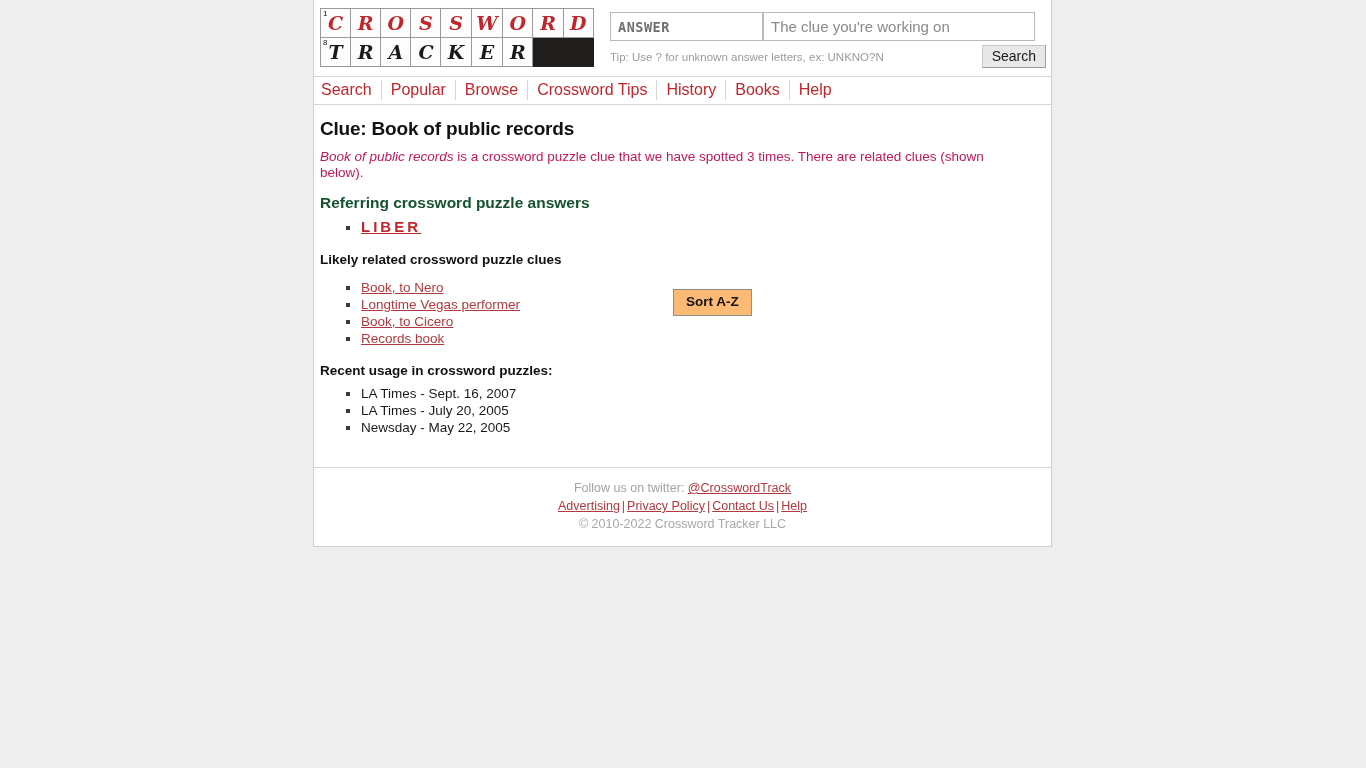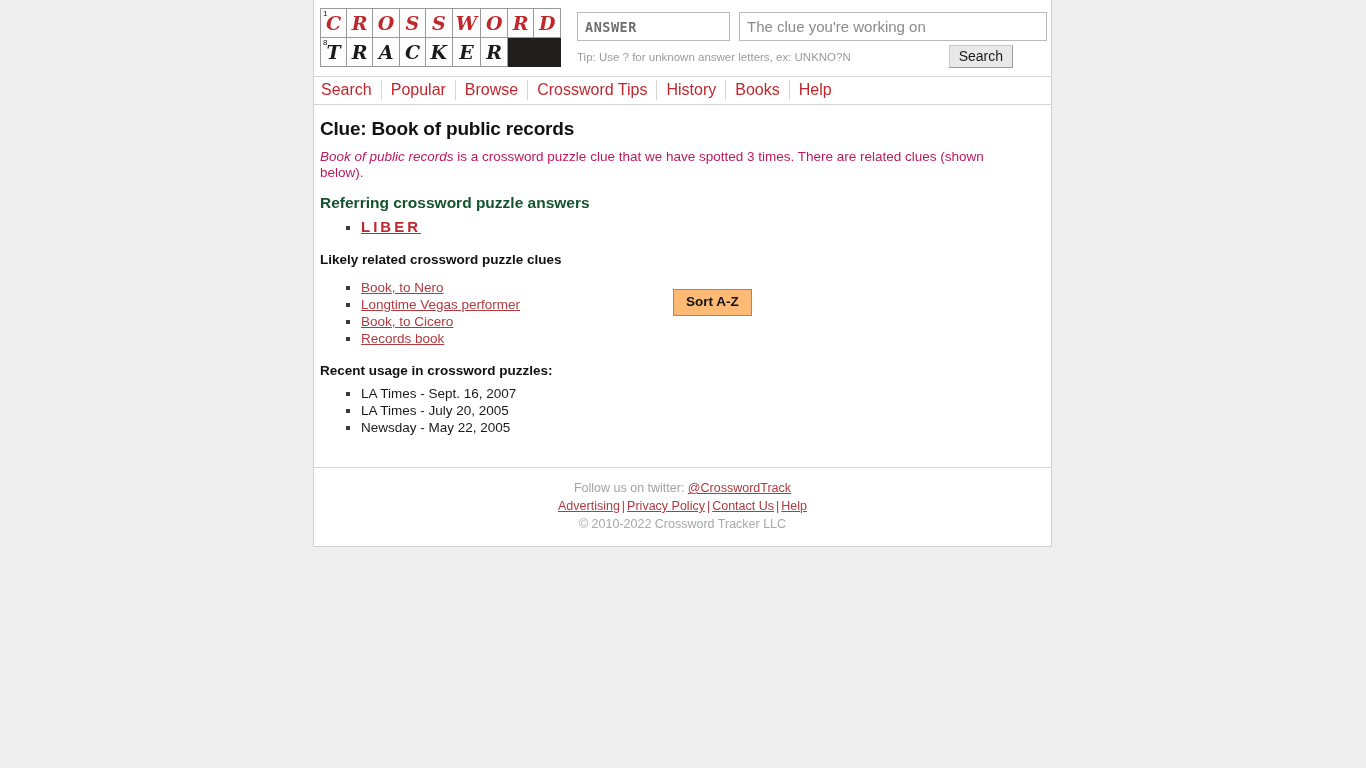--- a/index.html
+++ b/index.html
@@ -77,21 +77,21 @@
   .logo tr.row2 td .ch { color: #1a1a1a; }
   .logo td.black { background: #201d1d; border: 1px solid #201d1d; }
 
   .searchbox {
     margin-left: 16px;
     flex: 1;
     padding-top: 6px;
   }
   .fields {
     display: flex;
-    gap: 9px;
+    gap: 0;
   }
   .inp {
     height: 29px;
     box-sizing: border-box;
     border: 1px solid #b9b9b9;
     background: #fff;
     padding: 0 7px;
     font-size: 15px;
     color: #777;
     outline: none;
@@ -104,21 +104,21 @@
     font-weight: bold;
     letter-spacing: 0.5px;
   }
   .inp.answer::placeholder {
     color: #6f6f6f;
     font-family: "DejaVu Sans Mono", monospace;
     font-weight: bold;
     opacity: 1;
   }
   .inp.clue {
-    width: 308px;
+    width: 272px;
     font-family: "Liberation Sans", sans-serif;
     font-size: 15px;
   }
   .inp.clue::placeholder { color: #8a8a8a; opacity: 1; }
 
   .tiprow {
     display: flex;
     align-items: center;
     justify-content: space-between;
     margin-top: 4px;

